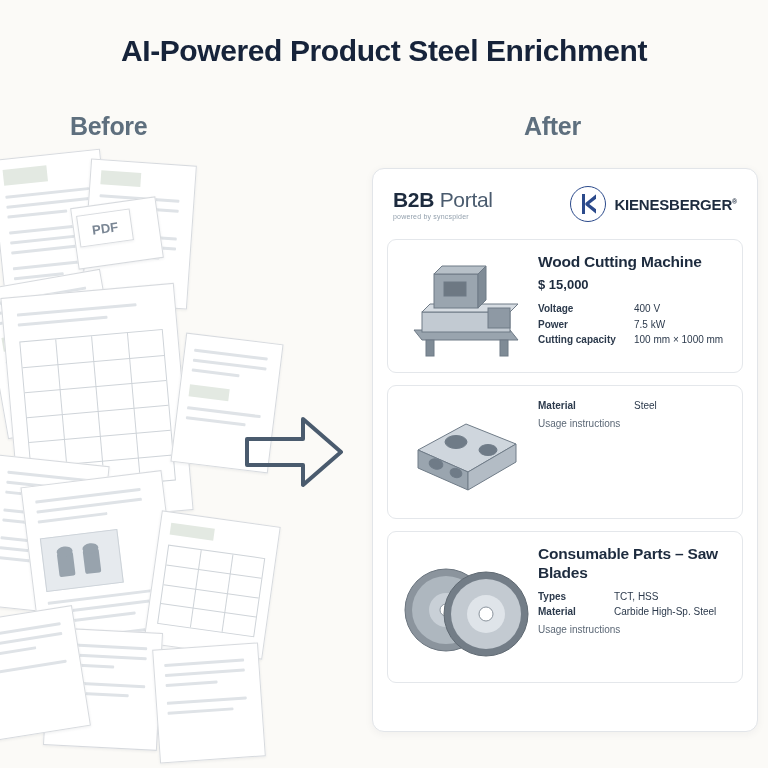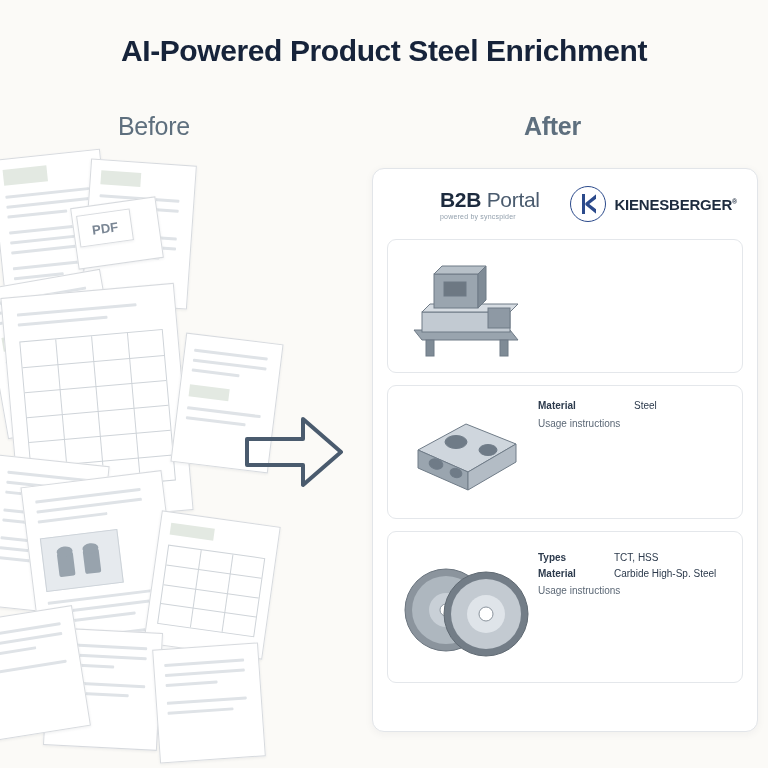--- a/index.html
+++ b/index.html
@@ -23,24 +23,23 @@
     font-size: 30px;
     font-weight: bold;
     color: #16233a;
     letter-spacing: -0.4px;
   }
   .label-before {
     position: absolute;
     top: 112px;
     left: 70px;
     font-size: 25px;
-    font-weight: normal;
+    font-weight: bold;
     color: #5e6f7e;
     letter-spacing: -0.3px;
-    margin-left: 48px;
   }
   .label-after {
     position: absolute;
     top: 112px;
     left: 524px;
     font-size: 25px;
     font-weight: bold;
     color: #5e6f7e;
     letter-spacing: -0.3px;
   }
@@ -129,21 +128,20 @@
     position: relative;
     height: 70px;
     display: flex;
     align-items: center;
     justify-content: space-between;
     padding: 0 20px;
     box-sizing: border-box;
   }
   .brand-left {
     line-height: 1;
-    margin-left: 47px;
   }
   .brand-title {
     font-size: 21px;
     color: #1d2b3e;
     letter-spacing: -0.3px;
   }
   .brand-title b { font-weight: bold; }
   .brand-title span { font-weight: normal; color: #4a5b6e; }
   .brand-sub {
     margin-top: 3px;
@@ -403,20 +401,36 @@
           <rect x="34" y="22" width="44" height="34" fill="#9aa5af"></rect>
           <polygon points="34,22 78,22 86,14 42,14" fill="#b7c0c8"></polygon>
           <polygon points="78,22 86,14 86,48 78,56" fill="#7f8b96"></polygon>
           <rect x="44" y="30" width="22" height="14" fill="#6d7883"></rect>
           <rect x="88" y="56" width="22" height="20" fill="#8e99a4"></rect>
           <rect x="26" y="88" width="8" height="16" fill="#7f8b96"></rect>
           <rect x="100" y="88" width="8" height="16" fill="#7f8b96"></rect>
         </g>
       </svg>
     </div>
+    <div class="p-body">
+      <div class="p-title">Wood Cutting Machine</div>
+      <div class="p-price">$ 15,000</div>
+      <div class="spec">
+          <span class="k">Voltage</span>
+          <span class="v">400 V</span>
+        </div>
+      <div class="spec">
+          <span class="k">Power</span>
+          <span class="v">7.5 kW</span>
+        </div>
+      <div class="spec">
+          <span class="k">Cutting capacity</span>
+          <span class="v">100 mm × 1000 mm</span>
+        </div>
+    </div>
   </div>
 
   <div class="product" style="height:134px;">
     <div class="p-img">
       <svg width="132" height="108" viewBox="0 0 132 108">
         <g stroke="#707c88" stroke-width="1">
           <polygon points="18,52 66,26 116,46 68,74" fill="#cfd6dd"></polygon>
           <polygon points="18,52 68,74 68,92 18,70" fill="#9aa5af"></polygon>
           <polygon points="68,74 116,46 116,64 68,92" fill="#b3bcc5"></polygon>
           <ellipse cx="56" cy="44" rx="11" ry="6.5" fill="#6f7b87"></ellipse>
@@ -444,20 +458,21 @@
           <circle cx="46" cy="66" r="17" fill="#c9d0d7"></circle>
           <circle cx="46" cy="66" r="6" fill="#ffffff" stroke="#8b949d" stroke-width="1"></circle>
           <circle cx="86" cy="70" r="42" fill="#737d87" stroke="#5f6972" stroke-width="1"></circle>
           <circle cx="86" cy="70" r="35" fill="#c3cad1"></circle>
           <circle cx="86" cy="70" r="19" fill="#dfe4e9"></circle>
           <circle cx="86" cy="70" r="7" fill="#ffffff" stroke="#8b949d" stroke-width="1"></circle>
         </g>
       </svg>
     </div>
     <div class="p-body">
+      <div class="p-title">Consumable Parts – Saw Blades</div>
       <div class="spec" style="margin-top:6px;">
           <span class="k" style="width:76px;">Types</span>
           <span class="v">TCT, HSS</span>
         </div>
       <div class="spec">
           <span class="k" style="width:76px;">Material</span>
           <span class="v">Carbide High-Sp. Steel</span>
         </div>
       <div class="p-note">Usage instructions</div>
     </div>

